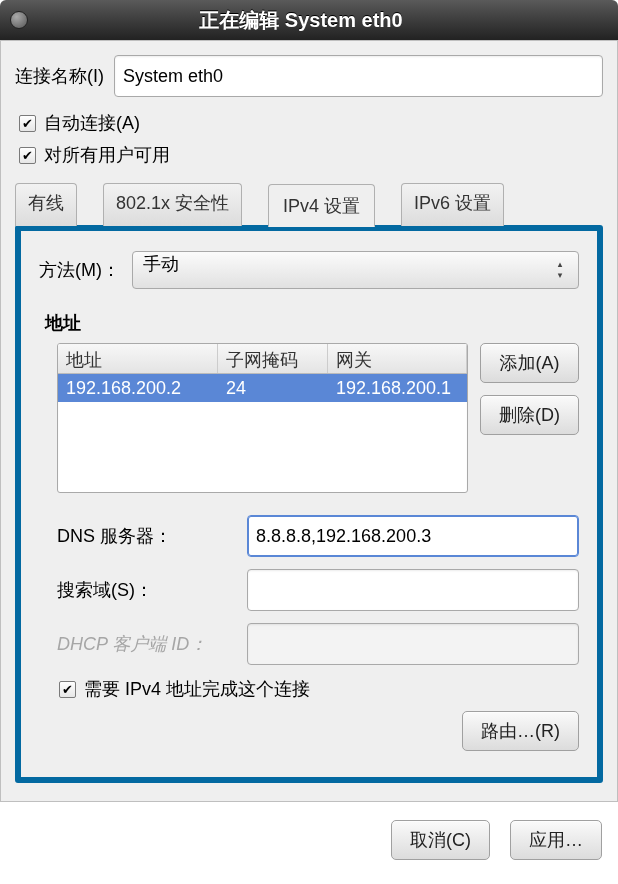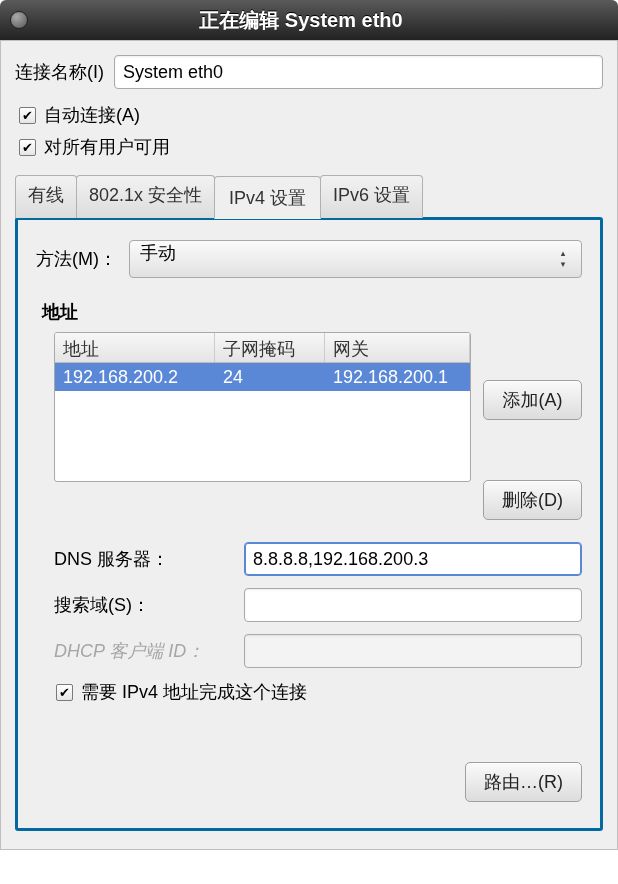--- a/index.html
+++ b/index.html
@@ -51,21 +51,21 @@
   
   .name-row {
     display: flex;
     align-items: center;
     gap: 10px;
     margin-bottom: 14px;
   }
   .name-row label { white-space: nowrap; }
   .text-input {
     flex: 1;
-    height: 34px;
+    height: 42px;
     border: 1px solid #a9a9a9;
     border-radius: 4px;
     background: #fff;
     padding: 8px 8px;
     font-size: 18px;
     box-shadow: inset 0 1px 2px rgba(0,0,0,0.08);
   }
 
   
   .chk-row {
@@ -85,20 +85,21 @@
 
   
   .tabs {
     margin-top: 16px;
     position: relative;
   }
   .tabbar {
     display: flex;
     position: relative;
     z-index: 2;
+    gap: 27px;
   }
   .tab {
     padding: 7px 12px 8px 12px;
     border: 1px solid #b0b0b0;
     border-bottom: none;
     background: linear-gradient(to bottom, #f2f2f2, #dcdcdc);
     border-top-left-radius: 4px;
     border-top-right-radius: 4px;
     margin-right: -1px;
     color: #333;
@@ -109,21 +110,21 @@
     background: #efefef;
     border-bottom: 1px solid #efefef;
     position: relative;
     top: 1px;
     padding-top: 9px;
     padding-left: 14px;
     padding-right: 14px;
     z-index: 3;
   }
   .tabpanel {
-    border: 3px solid #0369a1;
+    border: 6px solid #0369a1;
     border-radius: 3px;
     padding: 20px 18px 18px 18px;
     margin-top: -1px;
     background: #efefef;
     position: relative;
     z-index: 1;
   }
 
   
   .method-row {
@@ -198,21 +199,21 @@
     height: 40px;
     padding: 0 18px;
     border: 1px solid #a0a0a0;
     border-radius: 5px;
     background: linear-gradient(to bottom, #fafafa, #dcdcdc);
     font-size: 18px;
     color: #222;
     box-shadow: 0 1px 0 rgba(255,255,255,0.6) inset;
     cursor: default;
     white-space: nowrap;
-    display: inline-flex; align-items: center; justify-content: center; margin-top: 48px;
+    display: inline-flex; align-items: center; justify-content: center;
   }
 
   
   .form-rows { margin: 22px 0 8px 18px; }
   .form-row {
     display: flex; align-items: center;
     margin-bottom: 12px;
     gap: 10px;
   }
   .form-row .lbl { width: 180px; }

